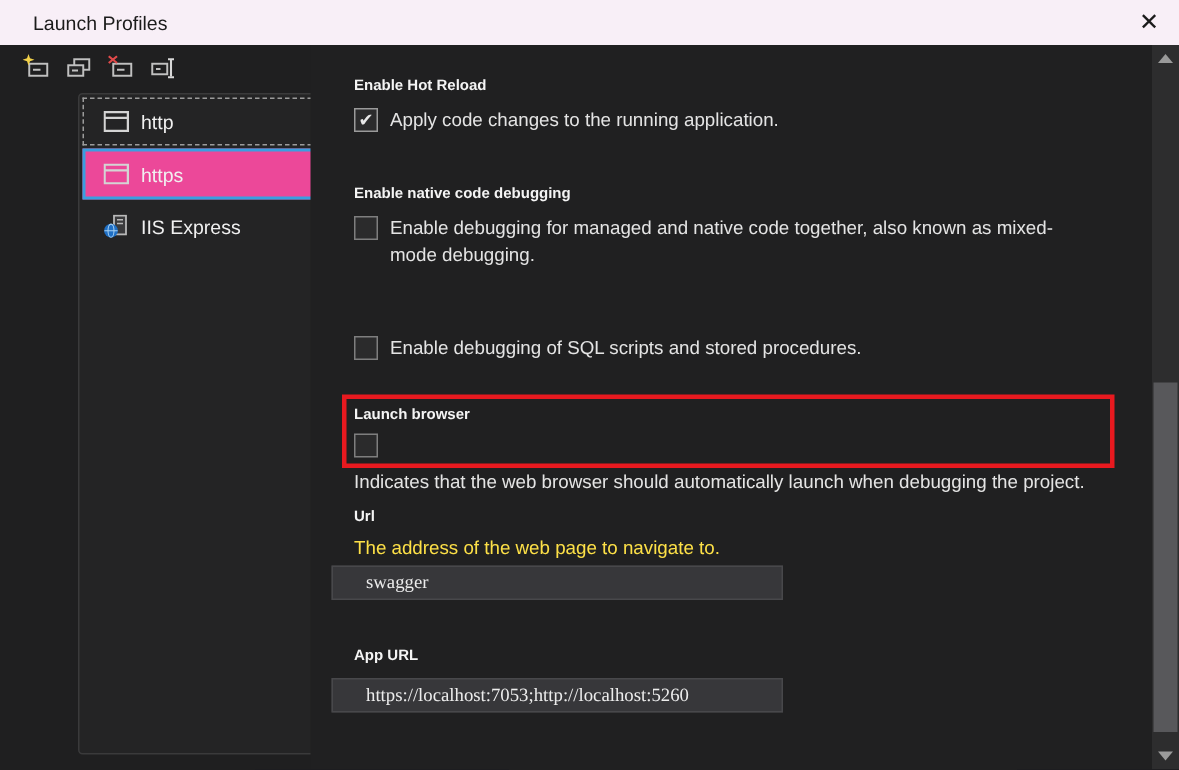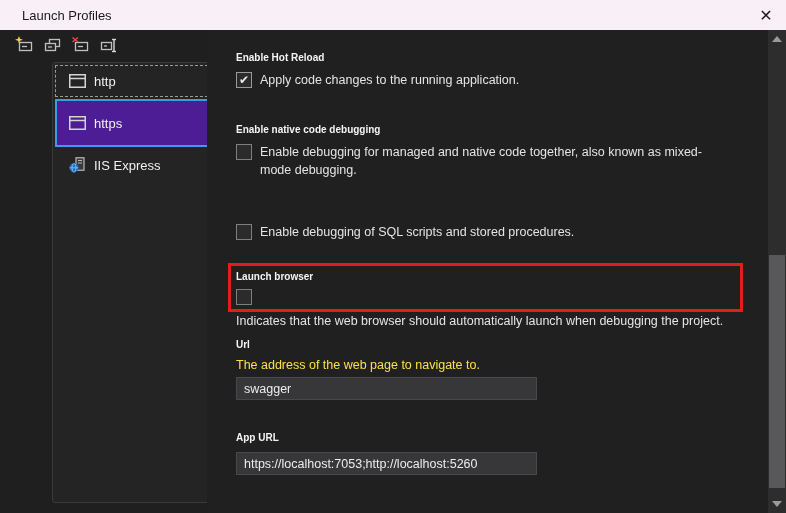--- a/index.html
+++ b/index.html
@@ -13,39 +13,39 @@
              align-items:center;justify-content:center;font-size:16px;color:#1b1b1b;background:none;border:none;}
   
   .toolbar{position:absolute;left:15px;top:36px;display:flex;gap:10px;}
   .tool-btn{width:18px;height:18px;padding:0;margin:0;background:none;border:none;display:block;}
   
   .side-panel{position:absolute;left:8px;top:62px;width:194px;height:441px;background:#242425;
               border:1px solid #3a3a3b;border-radius:3px;box-sizing:border-box;padding:2px;margin-left:44px;}
   .side-item{height:32px;display:flex;align-items:center;gap:8px;padding-left:13px;margin-bottom:2px;
              color:#f0f0f0;font-size:13px;border:1px solid transparent;box-sizing:border-box;}
   .side-item.focused{border:1px dashed #9b9b9b;}
-  .side-item.selected{border:2px solid #3a9fe0;background:#4c1d95;padding-left:12px;height:48px;}
+  .side-item.selected{border:2px solid #3a9fe0;background:#ec4899;padding-left:12px;height:34px;}
   .side-item .icon{display:flex;flex:none;}
   
   .content{position:absolute;left:207px;top:30px;width:561px;height:483px;background:#202021;}
   .sec-title{position:absolute;left:29px;font-weight:bold;font-size:10px;color:#f4f4f4;white-space:nowrap;}
   .cb-row{position:absolute;left:29px;display:flex;gap:8px;align-items:flex-start;}
   .checkbox{width:16px;height:16px;border:1px solid #7e7e7e;background:#2b2b2c;box-sizing:border-box;
             display:flex;align-items:center;justify-content:center;flex:none;}
   .checkbox.checked{border-color:#9a9a9a;}
   .checkbox .mark{font-size:12px;color:#e8e8e8;line-height:1;}
   .cb-label{font-size:12.5px;color:#e4e4e4;line-height:18px;margin-top:-1px;}
   .highlight-box{position:absolute;left:21px;top:233px;width:515px;height:49px;
                  border:3px solid #e8191f;box-sizing:border-box;}
   .highlight-box .sec-title{left:5px;top:5px;}
   .highlight-box .cb-row{left:5px;top:23px;flex-direction:column;}
   .desc{position:absolute;left:29px;font-size:12.5px;color:#fde047;white-space:nowrap;}
-  .text-input{position:absolute;left:29px;width:301px;height:23px;background:#37373a;
-              border:1px solid #48484b;color:#ececec;font-size:12.5px;padding:0 7px;
-              box-sizing:border-box;font-family:Liberation Sans, sans-serif;}
+  .text-input{position:absolute;left:14px;width:301px;height:23px;background:#37373a;
+              border:1px solid #48484b;color:#ececec;font-size:12.5px;padding:0 22px;
+              box-sizing:border-box;font-family:Liberation Serif, serif;}
   
   .scrollbar{position:absolute;right:0;top:30px;width:18px;height:483px;background:#2d2d2e;}
   .sb-up{position:absolute;top:6px;left:4px;width:0;height:0;border-left:5px solid transparent;
          border-right:5px solid transparent;border-bottom:6px solid #9a9a9a;}
   .sb-down{position:absolute;bottom:6px;left:4px;width:0;height:0;border-left:5px solid transparent;
            border-right:5px solid transparent;border-top:6px solid #9a9a9a;}
   .sb-thumb{position:absolute;left:1px;right:1px;top:225px;height:233px;background:#58585b;}
 </style>
 </head>
 <body>

